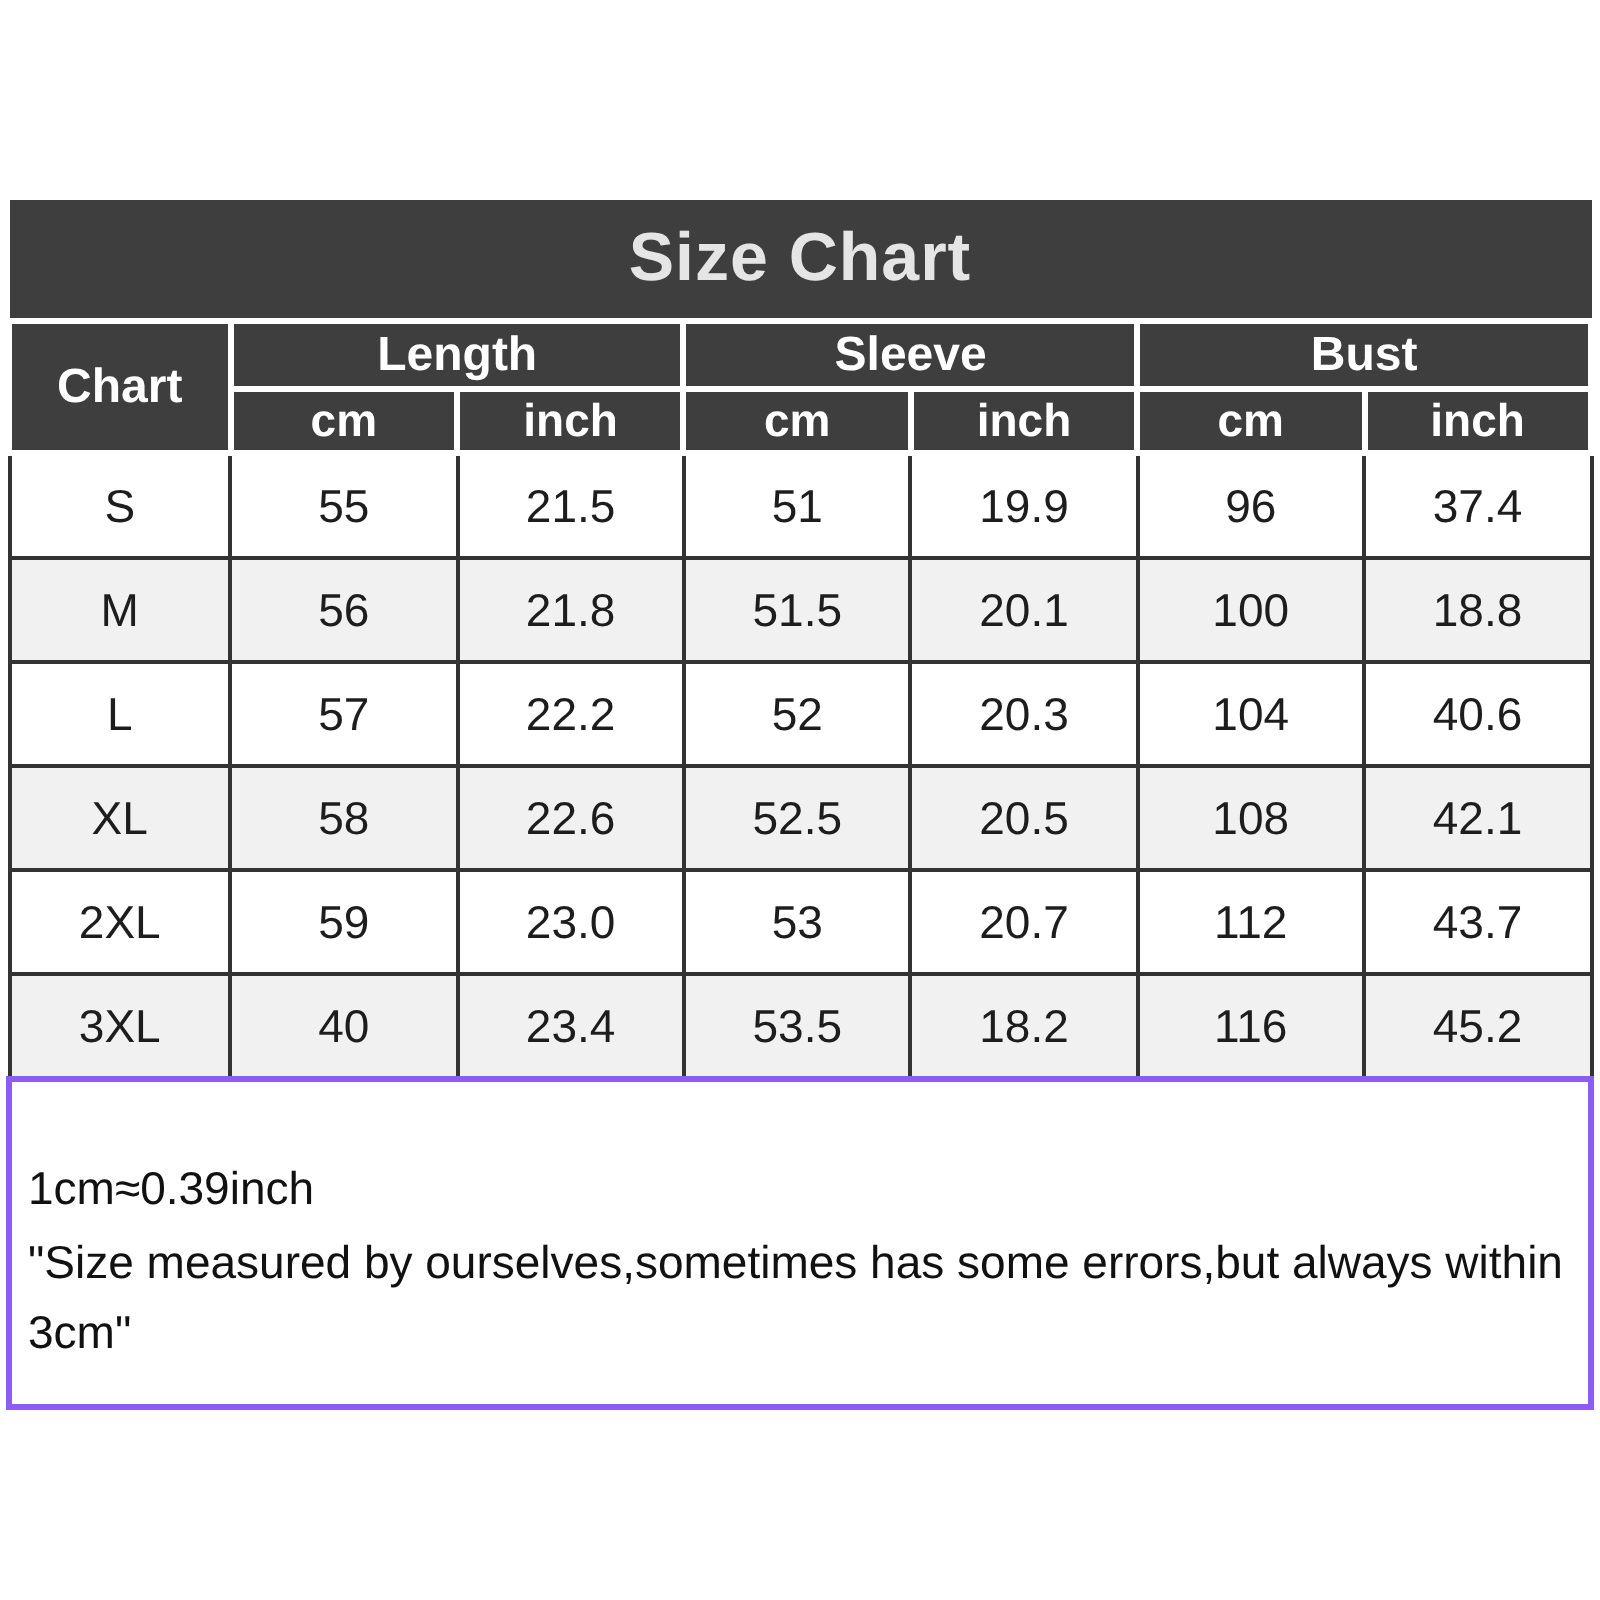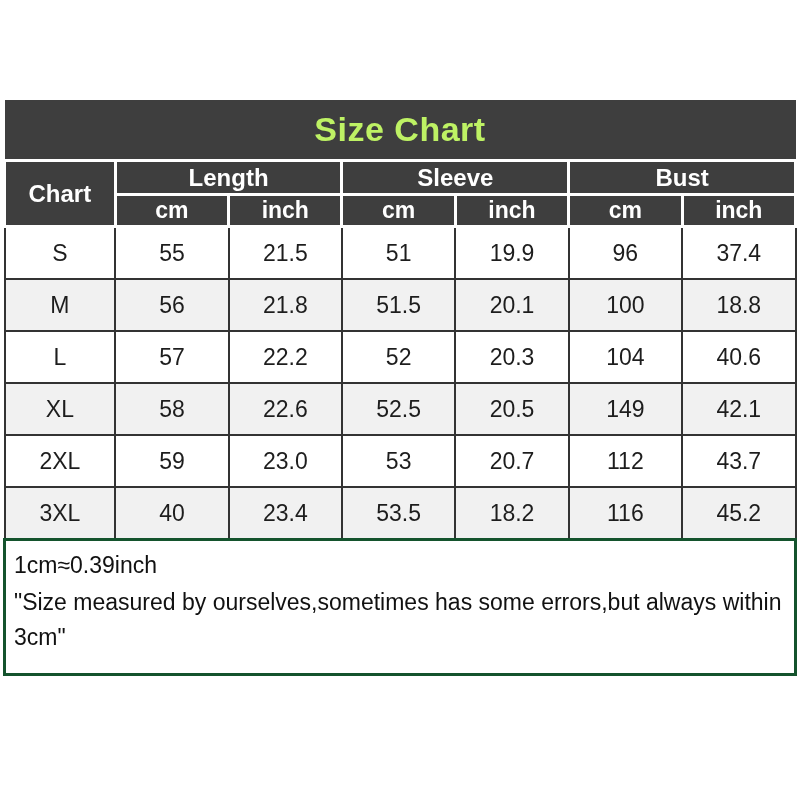--- a/index.html
+++ b/index.html
@@ -24,21 +24,21 @@
     left: 3px;
     width: 794px;
   }
   table.size-chart {
     border-collapse: collapse;
     width: 100%;
     table-layout: fixed;
   }
   td.title-cell {
     background: #3e3e3e;
-    color: #bef264;
+    color: #e5e5e5;
     font-weight: bold;
     font-size: 34px;
     text-align: center;
     height: 57px;
     border-bottom: 3px solid #ffffff;
     letter-spacing: 0.5px;
   }
   th {
     background: #3e3e3e;
     color: #ffffff;
@@ -54,23 +54,23 @@
     border: 2px solid #333333;
     text-align: center;
     font-size: 23px;
     height: 50px;
     padding: 0;
     background: #ffffff;
     color: #1d1d1d;
   }
   tbody tr.alt td { background: #f1f1f1; }
   .notes-box {
-    border: 3px solid #14532d;
+    border: 3px solid #8b5cf6;
     margin-top: -2px;
-    padding: 7px 8px 18px 8px;
+    padding: 36px 8px 18px 8px;
     min-height: 110px;
     box-sizing: border-box;
   }
   .notes-box p {
     margin: 0;
     font-size: 23px;
     line-height: 35px;
     color: #111111;
   }
   .notes-box p.conversion { margin-bottom: 2px; }
@@ -137,21 +137,21 @@
           <td>20.3</td>
           <td>104</td>
           <td>40.6</td>
         </tr>
         <tr class="alt">
           <td>XL</td>
           <td>58</td>
           <td>22.6</td>
           <td>52.5</td>
           <td>20.5</td>
-          <td>149</td>
+          <td>108</td>
           <td>42.1</td>
         </tr>
         <tr>
           <td>2XL</td>
           <td>59</td>
           <td>23.0</td>
           <td>53</td>
           <td>20.7</td>
           <td>112</td>
           <td>43.7</td>

